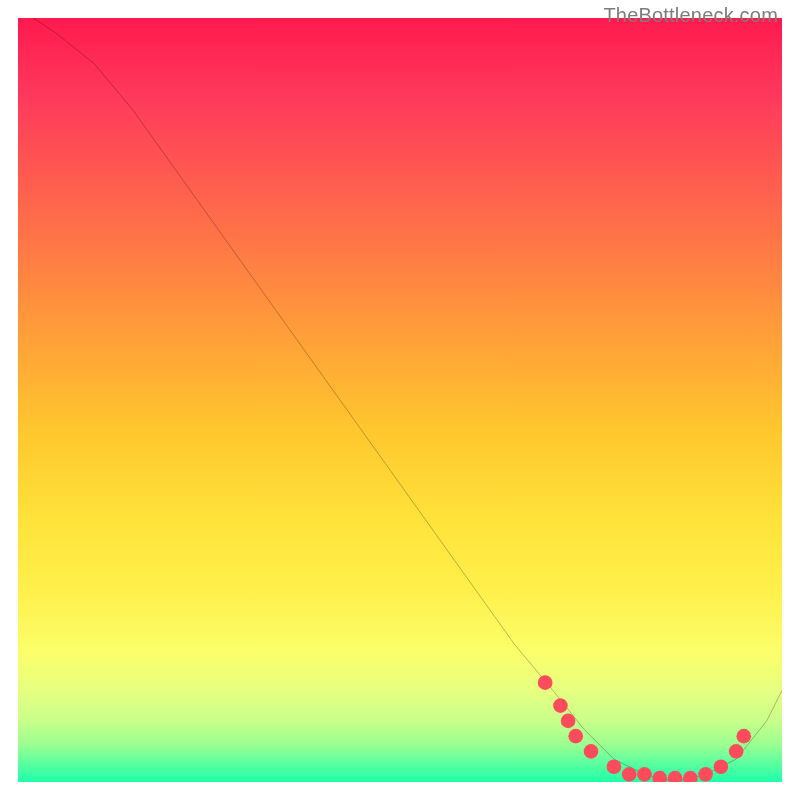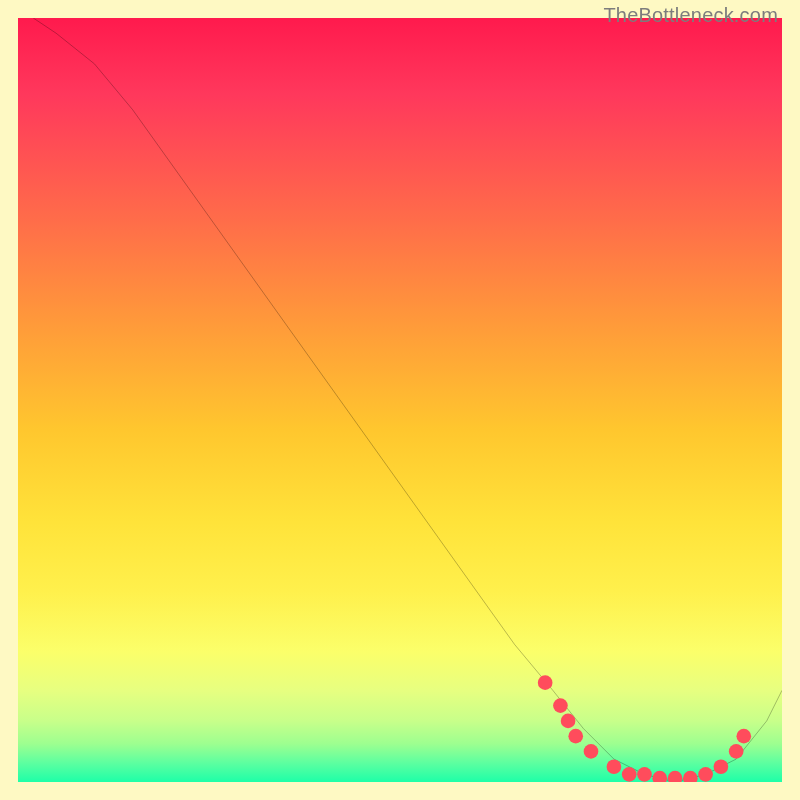--- a/index.html
+++ b/index.html
@@ -8,21 +8,21 @@
     width: 800px;
     height: 800px;
     background: #000;
     font-family: Arial, Helvetica, sans-serif;
     overflow: hidden;
   }
   .stage {
     position: relative;
     width: 800px;
     height: 800px;
-    background: #fef9c3;
+    background: #ffffff;
   }
   .plot {
     position: absolute;
     left: 18px;
     top: 18px;
     width: 764px;
     height: 764px;
     background: linear-gradient(to bottom,
       #ff1a4d 0%,
       #ff385c 10%,

